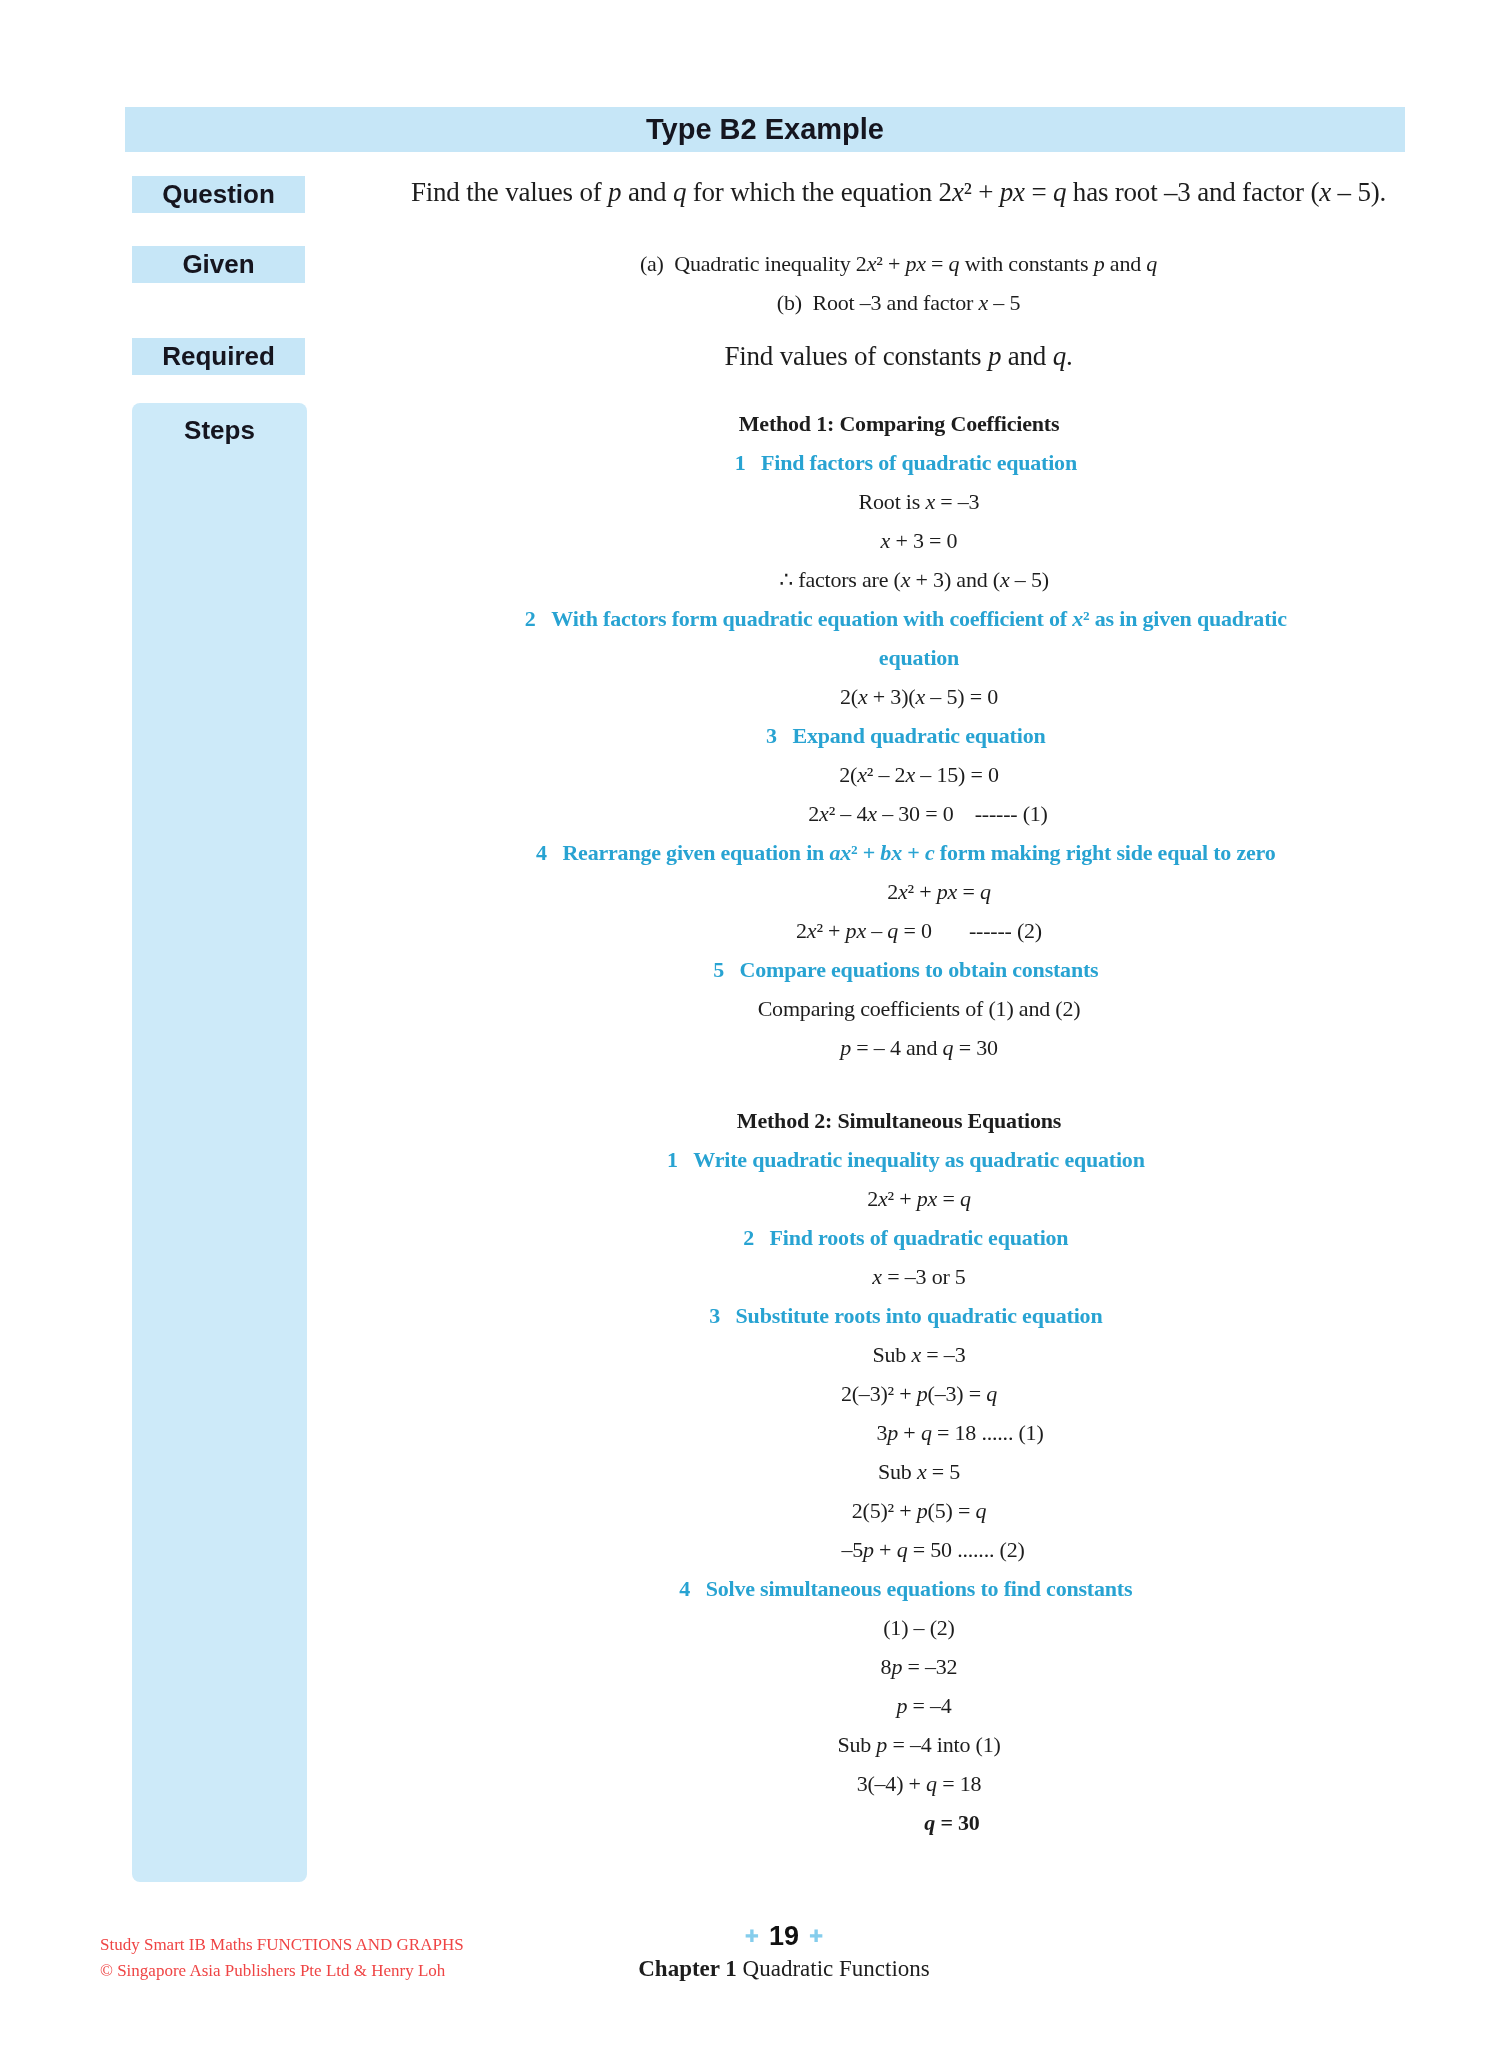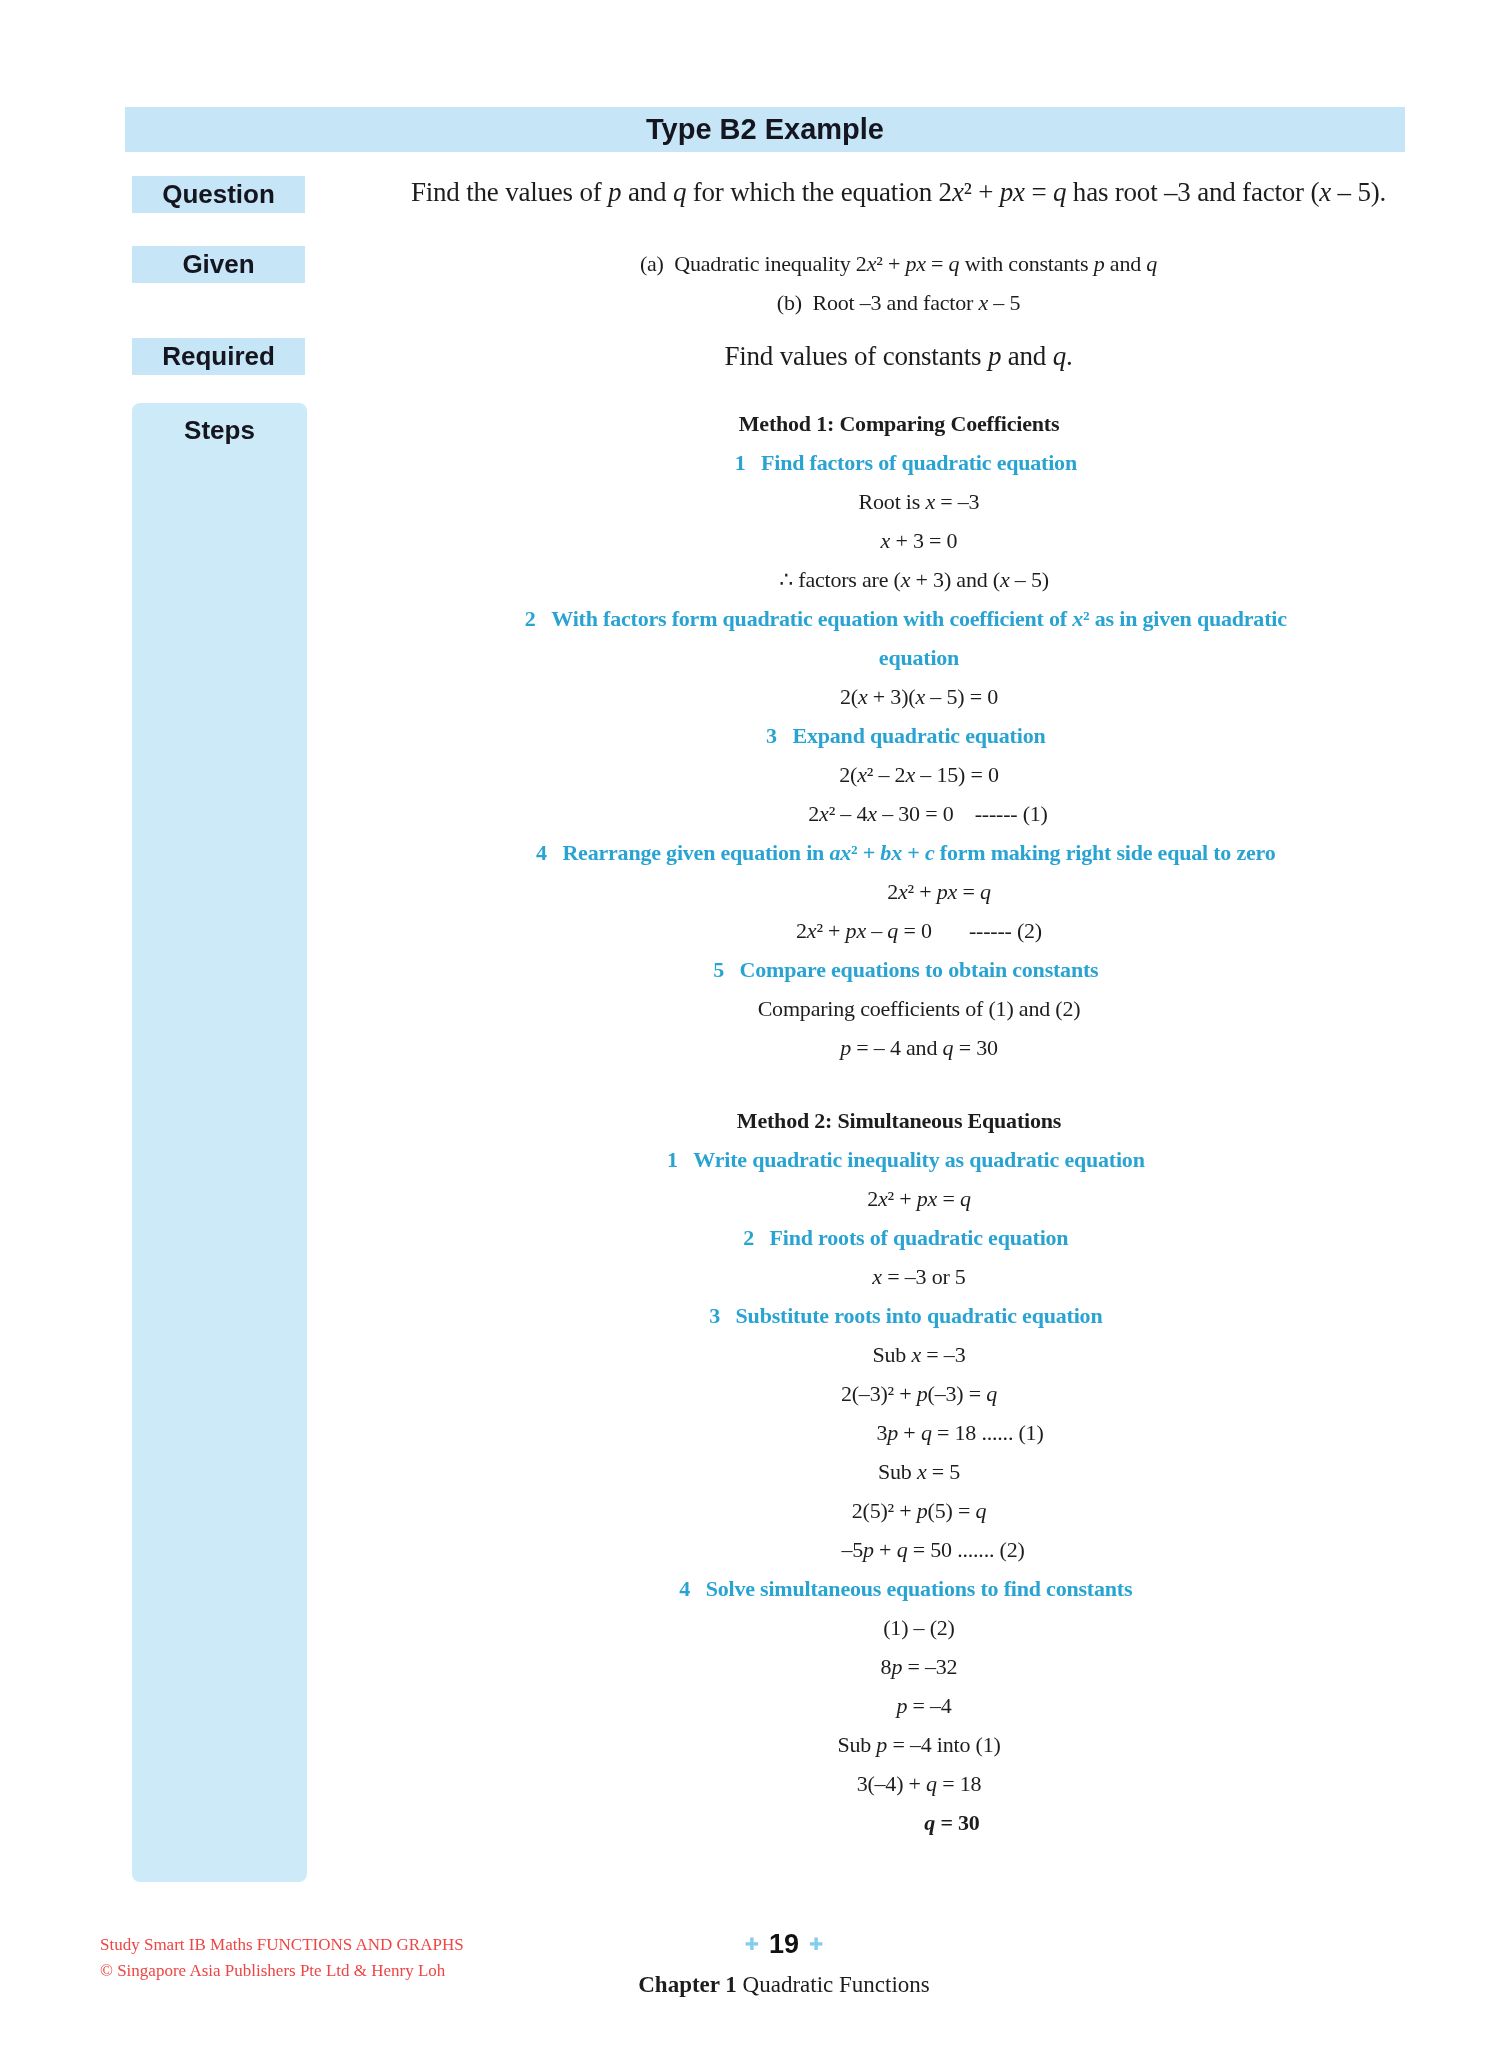--- a/index.html
+++ b/index.html
@@ -51,21 +51,21 @@
   .line.rs{font-weight:700;}
   .line .num{display:inline-block;width:42px;font-weight:700;color:#28a3d2;}
   .sg-i{font-style:italic;}
   .footer-imprint{
     position:absolute;left:100px;top:1932px;
     font-size:17px;line-height:26px;color:#ef4444;
   }
   .footer-center{
     position:absolute;left:554px;top:1920px;width:460px;text-align:center;
   }
-  .page-num-row{font-family:"Liberation Sans",sans-serif;font-weight:700;font-size:27px;color:#111;line-height:48px;}
+  .page-num-row{font-family:"Liberation Sans",sans-serif;font-weight:700;font-size:27px;color:#111;line-height:32px;}
   .ornament{font-family:"DejaVu Sans",sans-serif;font-weight:400;font-size:17px;color:#85cdec;position:relative;top:-3px;padding:0 10px;}
   .chapter-row{font-size:23px;line-height:28px;color:#1d1d1d;}
   .chapter-label{font-weight:700;}
 </style>
 </head>
 <body>
 
 <div class="page">
 
   <div class="title-bar">

